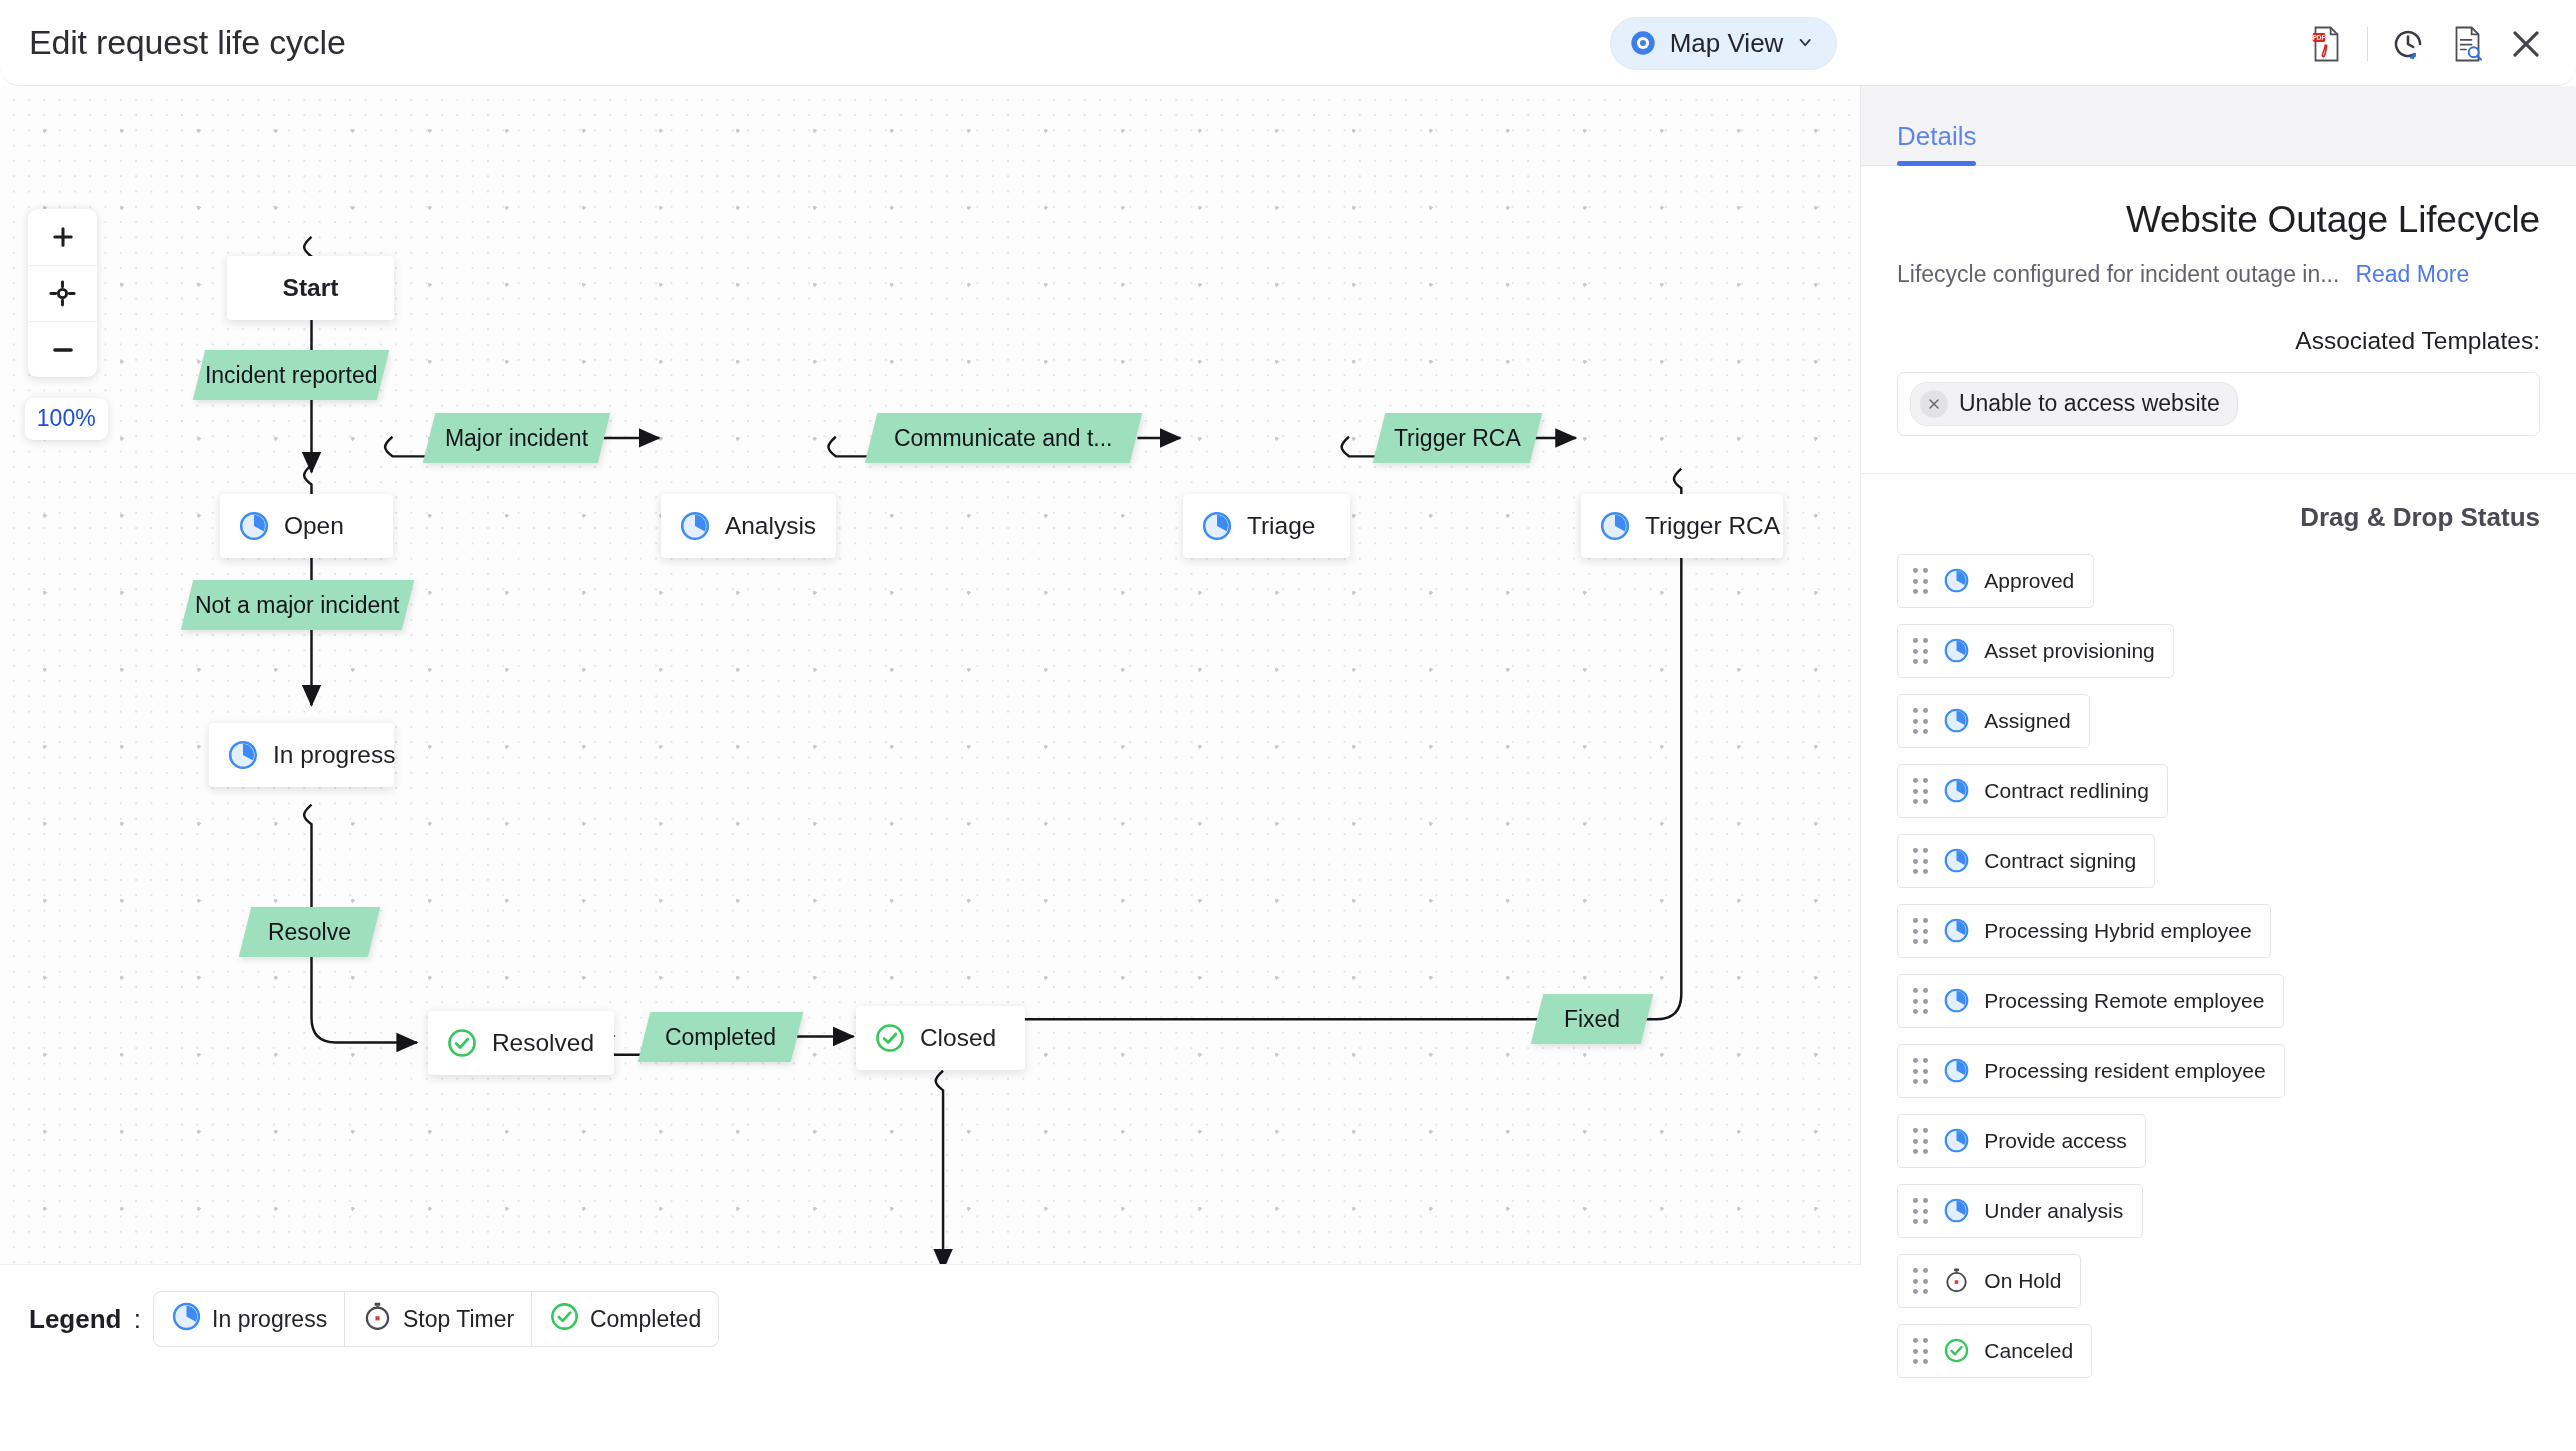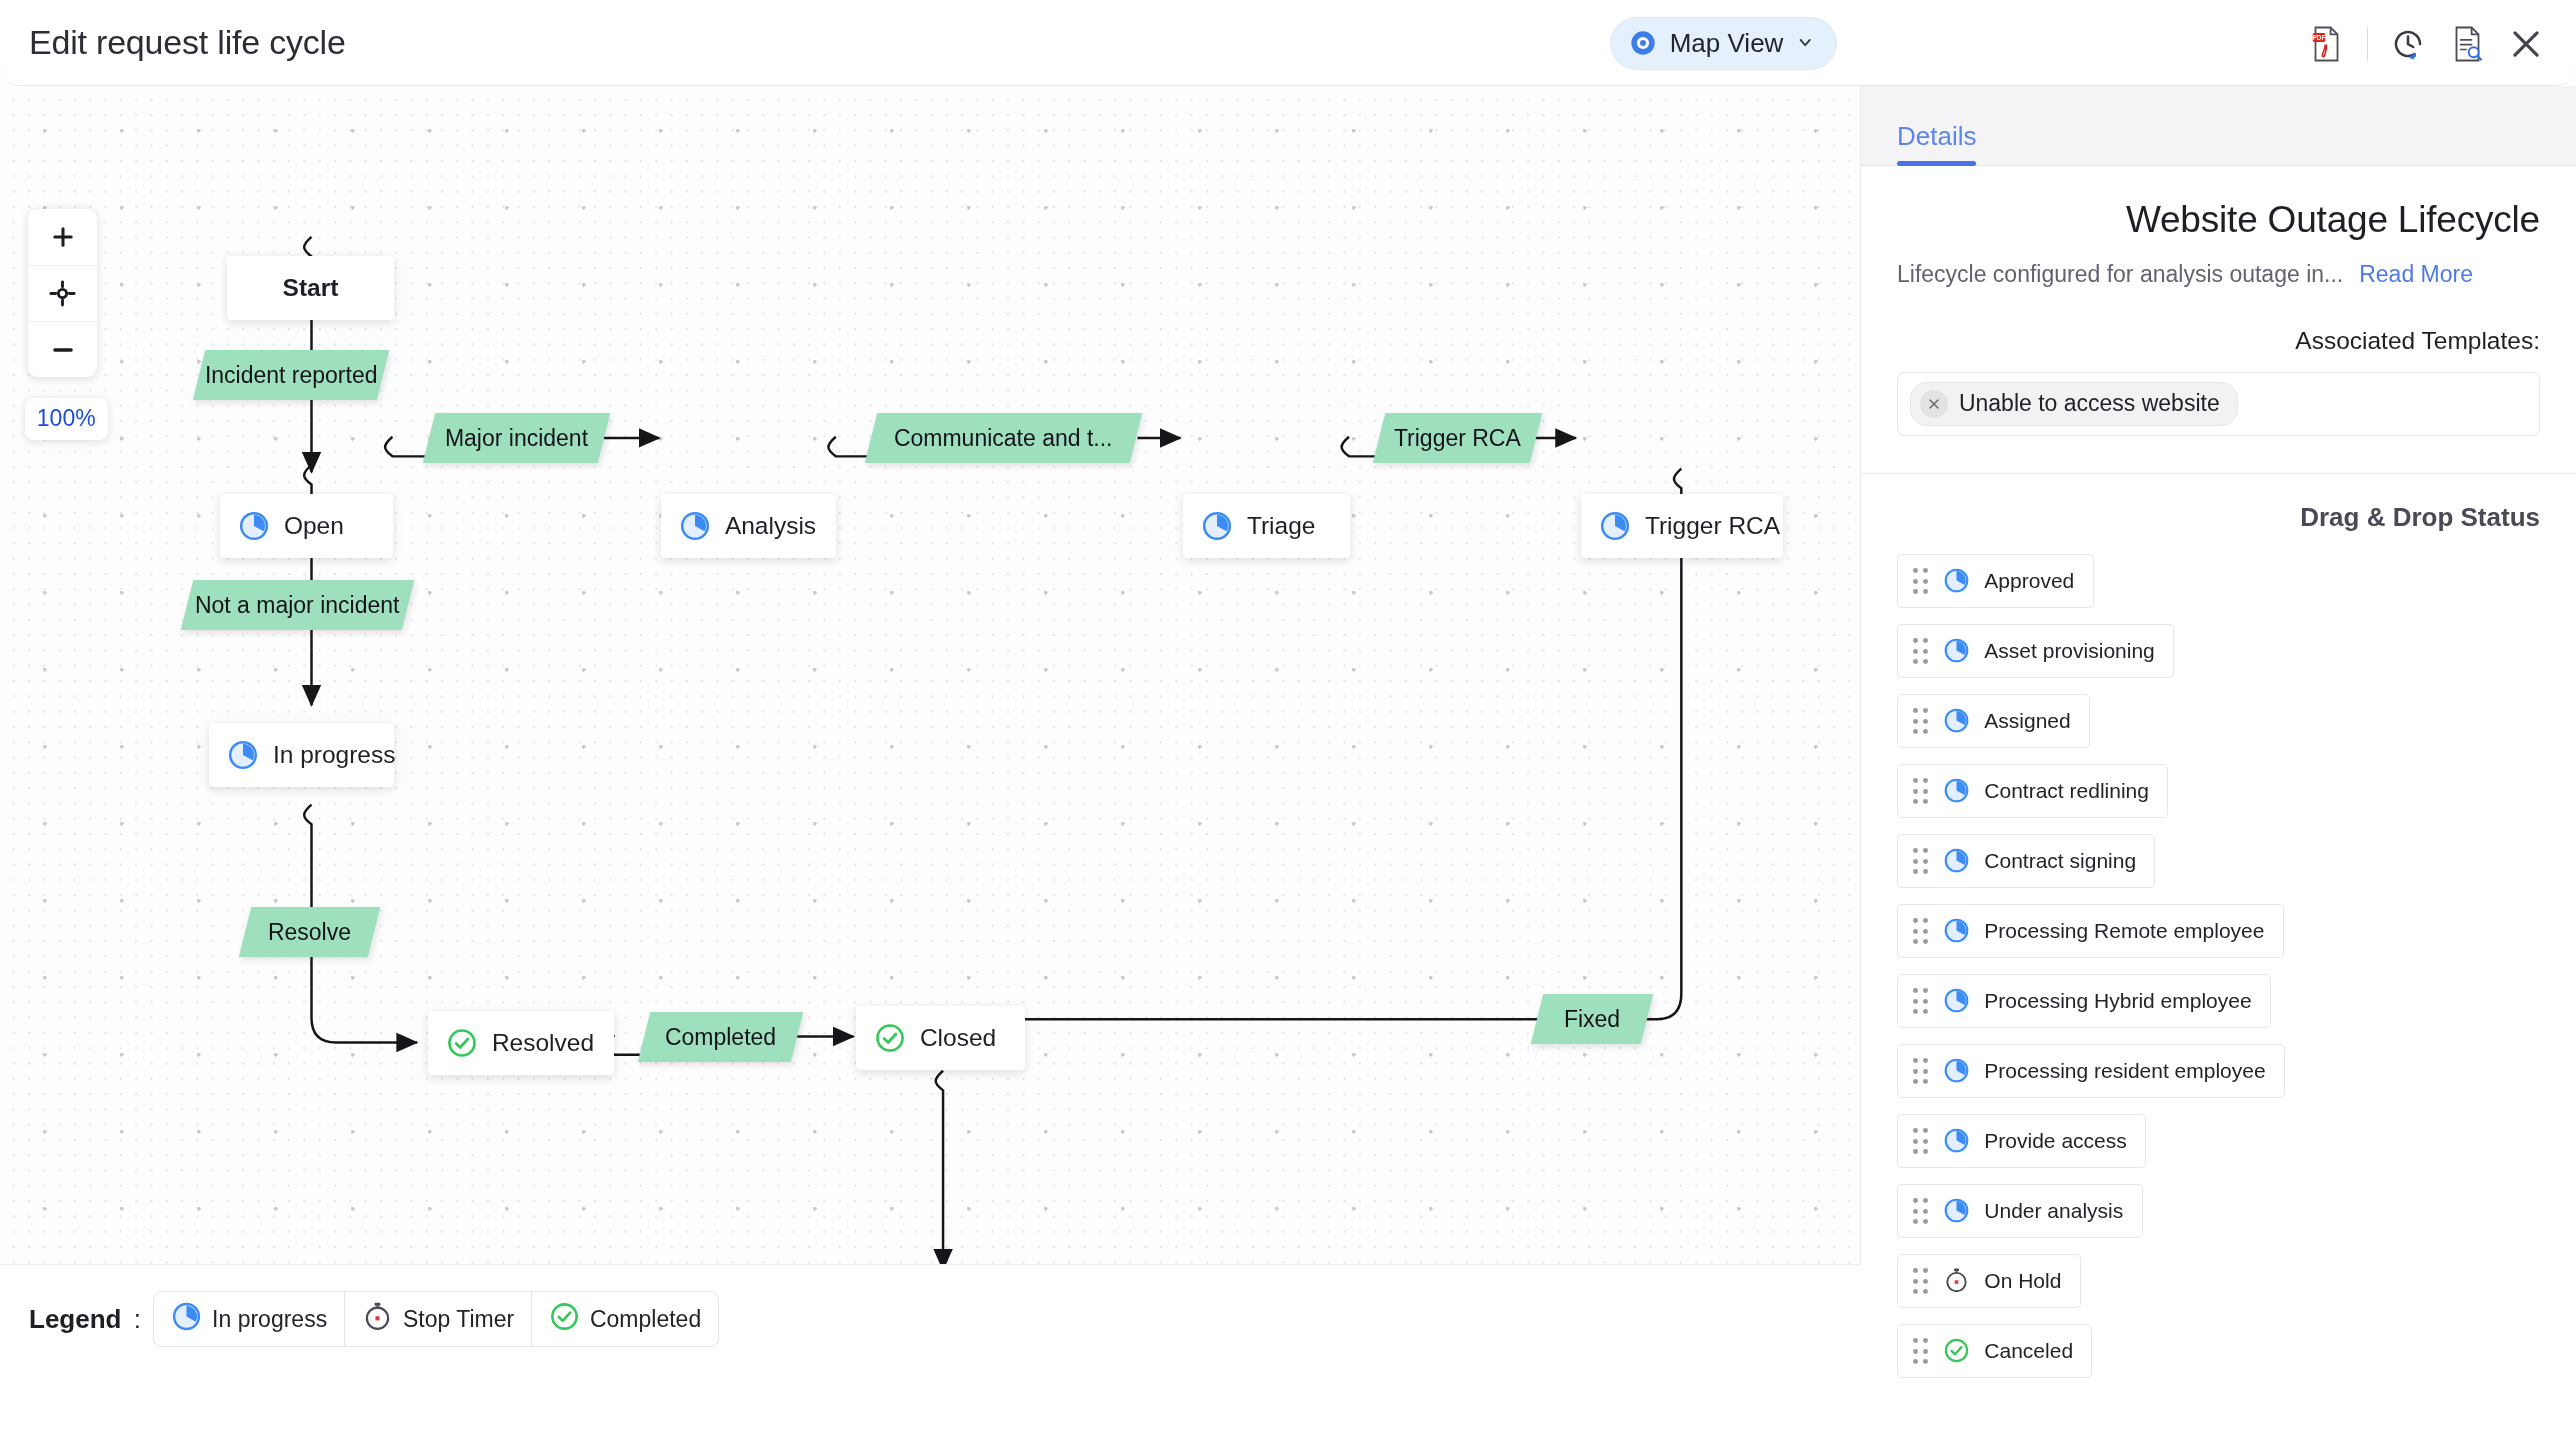--- a/index.html
+++ b/index.html
@@ -392,21 +392,21 @@
 
   </div>
 
   <div class="panel">
     <div class="panel-tabs">
       <div class="tab">Details</div>
     </div>
     <div class="panel-body">
       <div class="panel-title">Website Outage Lifecycle</div>
       <div class="panel-desc-row">
-        <span class="panel-desc">Lifecycle configured for analysis outage in...</span>
+        <span class="panel-desc">Lifecycle configured for incident outage in...</span>
         <span class="read-more">Read More</span>
       </div>
 
       <div class="assoc-label">Associated Templates:</div>
       <div class="assoc-box">
         <div class="chip">
           <span class="chip-x">
             <svg width="16" height="16" viewBox="0 0 24 24" fill="none" stroke="#6a6a72" stroke-width="2.3" stroke-linecap="round">
               <line x1="6" y1="6" x2="18" y2="18"></line>
                 <line x1="18" y1="6" x2="6" y2="18"></line>
@@ -507,37 +507,37 @@
               <i></i>
               <i></i>
               <i></i>
               <i></i>
               <i></i>
             </span>
           <span><svg width="27" height="27" viewBox="0 0 24 24">
                 <circle cx="12" cy="12" r="9.6" fill="#e3efff" stroke="#3d8bf5" stroke-width="1.9"></circle>
                 <path d="M12 12 L12 3.6 A8.4 8.4 0 0 1 19.2 16 Z" fill="#3d8bf5"></path>
               </svg></span>
+          <span class="dd-label">Processing Hybrid employee</span>
+        </div>
+
+        <div class="dd-item">
+          <span class="dots">
+              <i></i>
+              <i></i>
+              <i></i>
+              <i></i>
+              <i></i>
+              <i></i>
+            </span>
+          <span><svg width="27" height="27" viewBox="0 0 24 24">
+                <circle cx="12" cy="12" r="9.6" fill="#e3efff" stroke="#3d8bf5" stroke-width="1.9"></circle>
+                <path d="M12 12 L12 3.6 A8.4 8.4 0 0 1 19.2 16 Z" fill="#3d8bf5"></path>
+              </svg></span>
           <span class="dd-label">Processing Remote employee</span>
-        </div>
-
-        <div class="dd-item">
-          <span class="dots">
-              <i></i>
-              <i></i>
-              <i></i>
-              <i></i>
-              <i></i>
-              <i></i>
-            </span>
-          <span><svg width="27" height="27" viewBox="0 0 24 24">
-                <circle cx="12" cy="12" r="9.6" fill="#e3efff" stroke="#3d8bf5" stroke-width="1.9"></circle>
-                <path d="M12 12 L12 3.6 A8.4 8.4 0 0 1 19.2 16 Z" fill="#3d8bf5"></path>
-              </svg></span>
-          <span class="dd-label">Processing Hybrid employee</span>
         </div>
 
         <div class="dd-item">
           <span class="dots">
               <i></i>
               <i></i>
               <i></i>
               <i></i>
               <i></i>
               <i></i>

